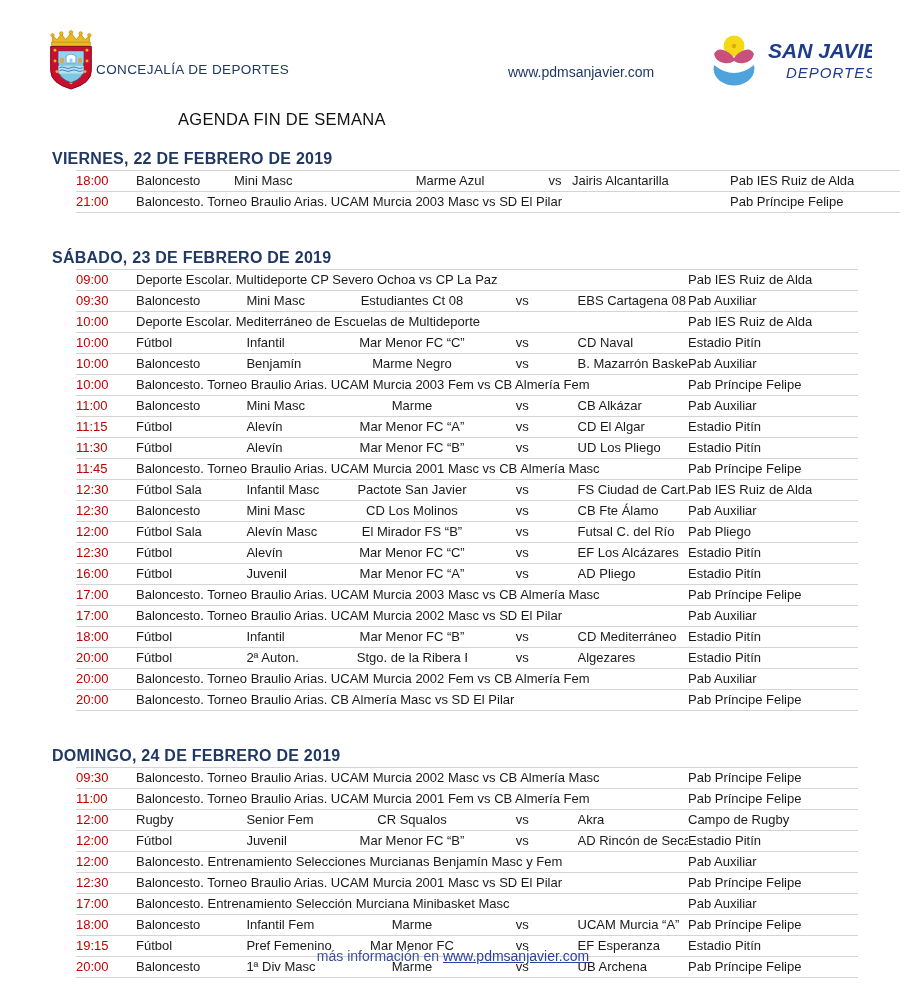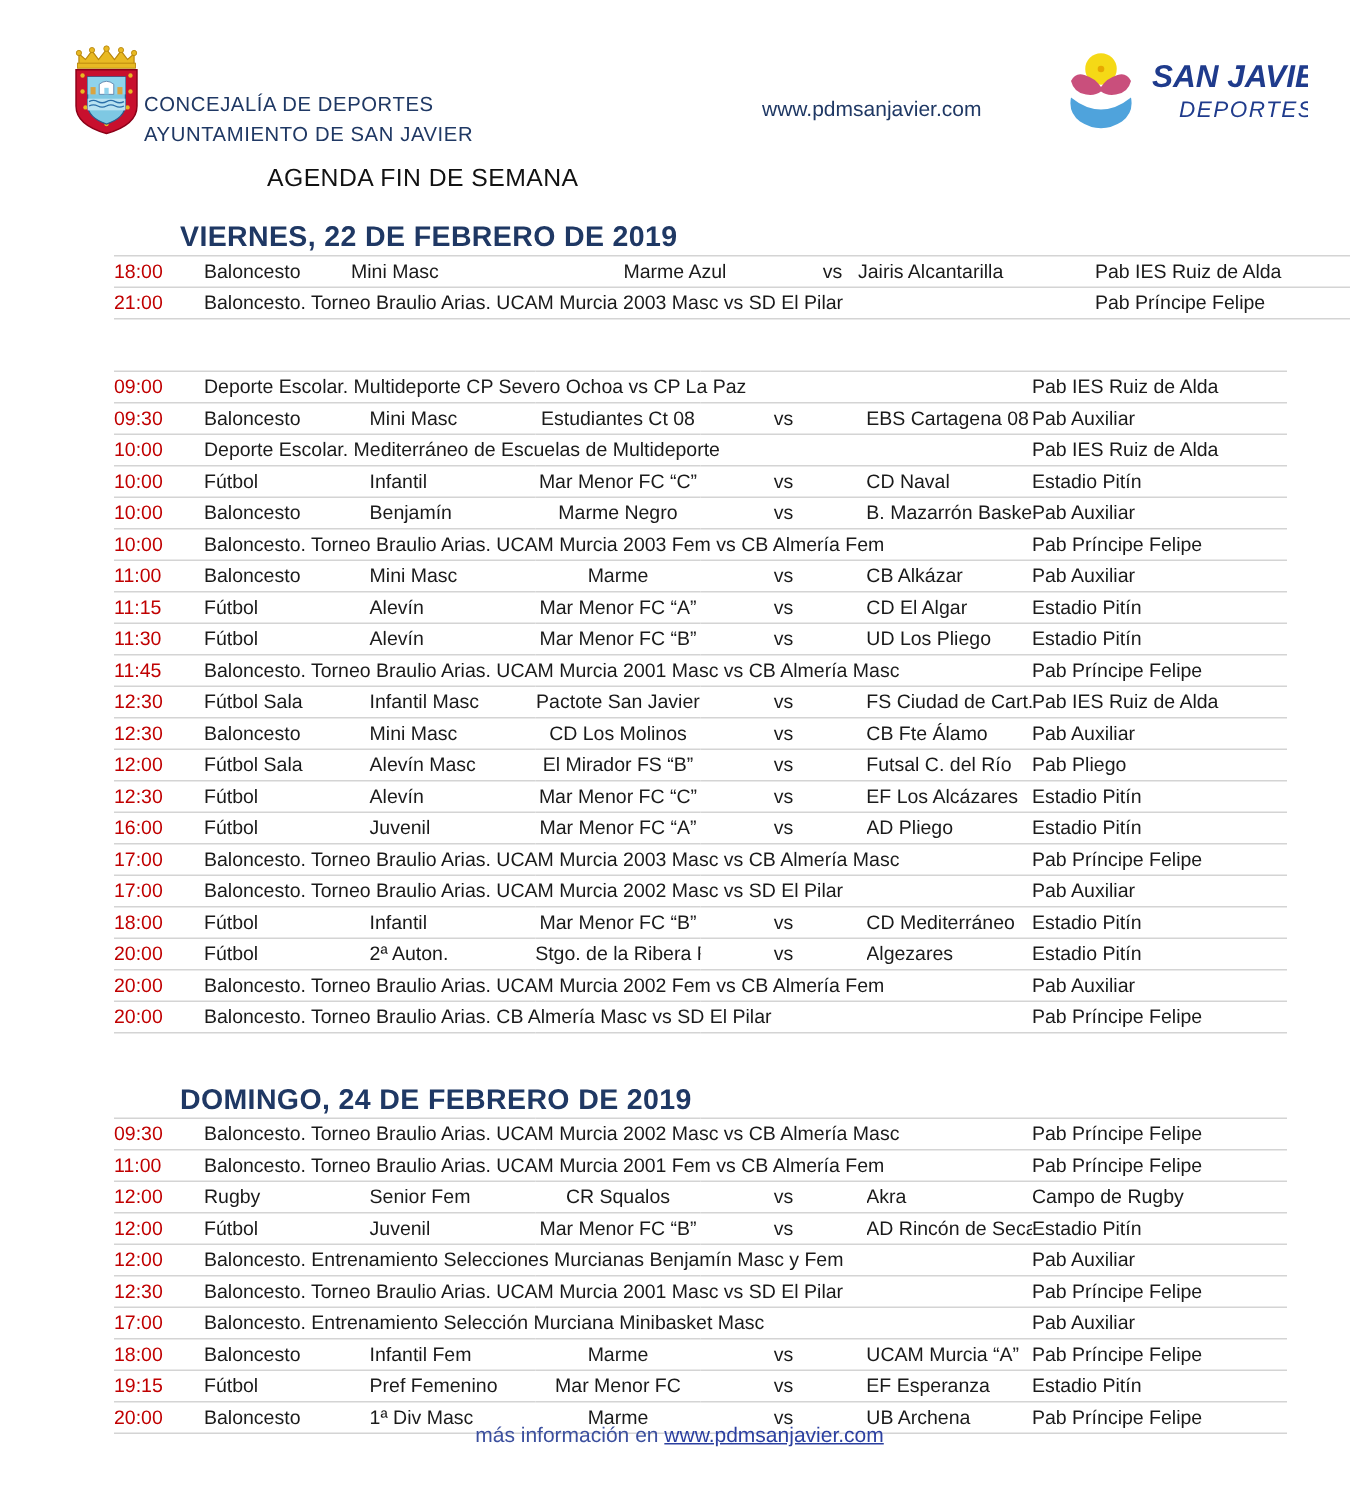--- a/index.html
+++ b/index.html
@@ -69,24 +69,24 @@
   
   .agenda {
     position: absolute;
     left: 0;
     top: 148px;
     width: 906px;
   }
   .day-block { margin-bottom: 0; }
   .day-title {
     color: #1f3864;
-    font-size: 19px;
+    font-size: 16px;
     font-weight: bold;
     letter-spacing: 0.25px;
-    padding-left: 120px;
+    padding-left: 52px;
     height: 22px;
     line-height: 22px;
     white-space: nowrap;
   }
   table.day-table {
     border-collapse: collapse;
     width: 782px;
     margin-left: 76px;
     table-layout: fixed;
   }
@@ -167,21 +167,20 @@
     <rect x="16" y="37" width="26" height="8" fill="#B8E2F2"></rect>
     <path d="M17 39 q3 -1.6 6 0 t6 0 t6 0 t6 0" fill="none" stroke="#2B6FA8" stroke-width="0.9"></path>
     <path d="M17 42 q3 -1.6 6 0 t6 0 t6 0 t6 0" fill="none" stroke="#2B6FA8" stroke-width="0.9"></path>
 
     <rect x="18" y="29" width="3.5" height="5" fill="#D9A441"></rect>
     <rect x="36.5" y="29" width="3.5" height="5" fill="#D9A441"></rect>
   </svg>
 
   <div class="dept-block">
     <div class="dept-line">CONCEJALÍA DE DEPORTES</div>
-    <div class="dept-line">AYUNTAMIENTO DE SAN JAVIER</div>
   </div>
 
   <div class="header-url">www.pdmsanjavier.com</div>
 
   <svg class="sj-logo" viewBox="0 0 166 56">
     <circle cx="28" cy="14" r="10.5" fill="#F5D916"></circle>
     <circle cx="28" cy="14" r="2.2" fill="#E8A800"></circle>
     <path d="M8 22 q3 -6 9 -4 q7 2 11 8 q4 -6 11 -8 q6 -2 9 4 q-2 8 -10 9 q-6 1 -10 -2 q-4 3 -10 2 q-8 -1 -10 -9 Z" fill="#C94F7C"></path>
     <path d="M8 33 q20 16 40 0 q2 10 -6 16 q-14 9 -28 0 q-8 -6 -6 -16 Z" fill="#4FA3DC"></path>
     <text x="62" y="26" font-family="'Liberation Sans', sans-serif" font-size="21" font-weight="bold" font-style="italic" fill="#1F3B8C">SAN JAVIER</text>
@@ -208,20 +207,21 @@
           <tr>
             <td class="c-time">21:00</td>
             <td class="c-full" colspan="5">Baloncesto. Torneo Braulio Arias. UCAM Murcia 2003 Masc vs SD El Pilar</td>
             <td class="c-place">Pab Príncipe Felipe</td>
           </tr>
         </tbody>
       </table>
     </div>
     <div class="gap-lg"></div>
     <div class="day-block">
+      <div class="day-title">SÁBADO, 23 DE FEBRERO DE 2019</div>
       <table class="day-table">
         <tbody>
           <tr>
             <td class="c-time">09:00</td>
             <td class="c-full" colspan="5">Deporte Escolar. Multideporte CP Severo Ochoa vs CP La Paz</td>
             <td class="c-place">Pab IES Ruiz de Alda</td>
           </tr>
           <tr>
             <td class="c-time">09:30</td>
             <td class="c-sport">Baloncesto</td>

